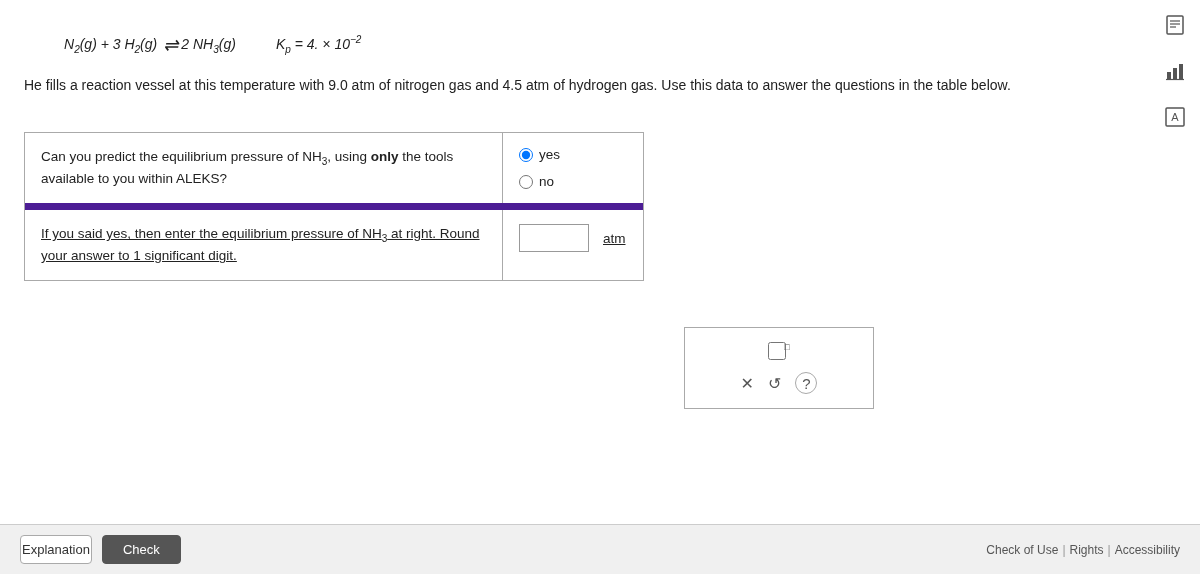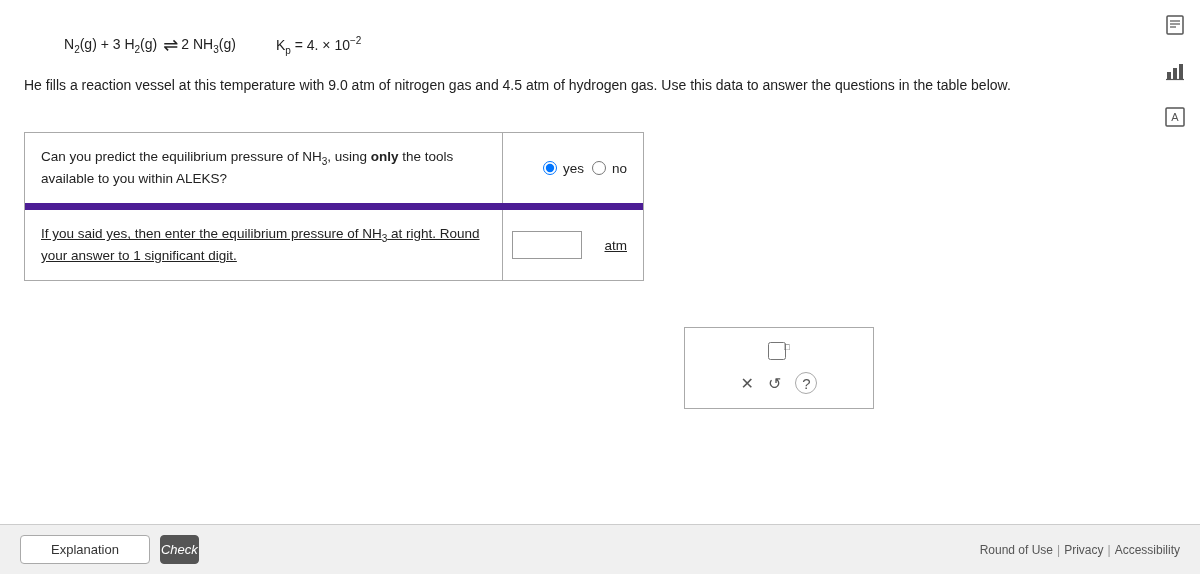--- a/index.html
+++ b/index.html
@@ -19,24 +19,25 @@
     }
 
     .problem-text {
       font-size: 14px;
       line-height: 1.6;
       margin-bottom: 18px;
     }
 
     .equation-block {
       display: flex;
-      align-items: flex-end;
+      align-items: flex-start;
       gap: 40px;
       margin: 10px 0 18px 40px;
       font-size: 14px;
+      font-style: italic;
     }
 
     .equation {
       display: flex;
       align-items: center;
       gap: 6px;
       font-size: 14px;
     }
 
     .kp-block {
@@ -73,42 +74,43 @@
       flex: 1;
       border-right: 1px solid #aaa;
       font-size: 13.5px;
       line-height: 1.5;
     }
 
     .q-cell-right {
       padding: 14px 16px;
       width: 140px;
       display: flex;
-      justify-content: flex-end;
+      flex-direction: column;
+      justify-content: space-between;
       gap: 8px;
     }
 
     .radio-option {
       display: flex;
       align-items: center;
       gap: 6px;
       cursor: pointer;
       font-size: 13.5px;
     }
 
     .radio-option input[type="radio"] {
       width: 14px;
       height: 14px;
       cursor: pointer;
     }
 
     .input-atm-row {
       display: flex;
       align-items: center;
-      gap: 22px;
+      gap: 14px;
     }
 
     .atm-input {
       width: 70px;
       height: 28px;
       border: 1px solid #999;
       padding: 2px 4px;
       font-size: 13px;
     }
 
@@ -215,36 +217,35 @@
 
     .bottom-left-btns {
       display: flex;
       gap: 10px;
     }
 
     .btn-explanation {
       background: #fff;
       border: 1px solid #aaa;
       border-radius: 4px;
-      padding: 6px 30px;
+      padding: 6px 1px;
       font-size: 13px;
       cursor: pointer;
       color: #333;
       text-align: center;
     }
 
     .btn-check {
       background: #555;
       border: 1px solid #555;
       border-radius: 4px;
-      padding: 6px 0;
+      padding: 6px 20px;
       font-size: 13px;
       cursor: pointer;
       color: #fff;
-      font-style: italic;
     }
 
     .footer-text {
       font-size: 12px;
       color: #555;
       display: flex;
       gap: 4px;
       align-items: center;
     }
 
@@ -374,19 +375,19 @@
   </button>
 </div>
 
 <div class="bottom-bar">
   <div class="bottom-left-btns">
     <button class="btn-explanation">Explanation</button>
     <button class="btn-check">Check</button>
   </div>
   <div class="footer-text">
     <span class="footer-sep">&nbsp;</span>
-    <a href="#">Round of Use</a>
+    <a href="#">Check of Use</a>
     <span class="footer-sep">|</span>
-    <a href="#">Privacy</a>
+    <a href="#">Rights</a>
     <span class="footer-sep">|</span>
     <a href="#">Accessibility</a>
   </div>
 </div>
 
 </body></html>

